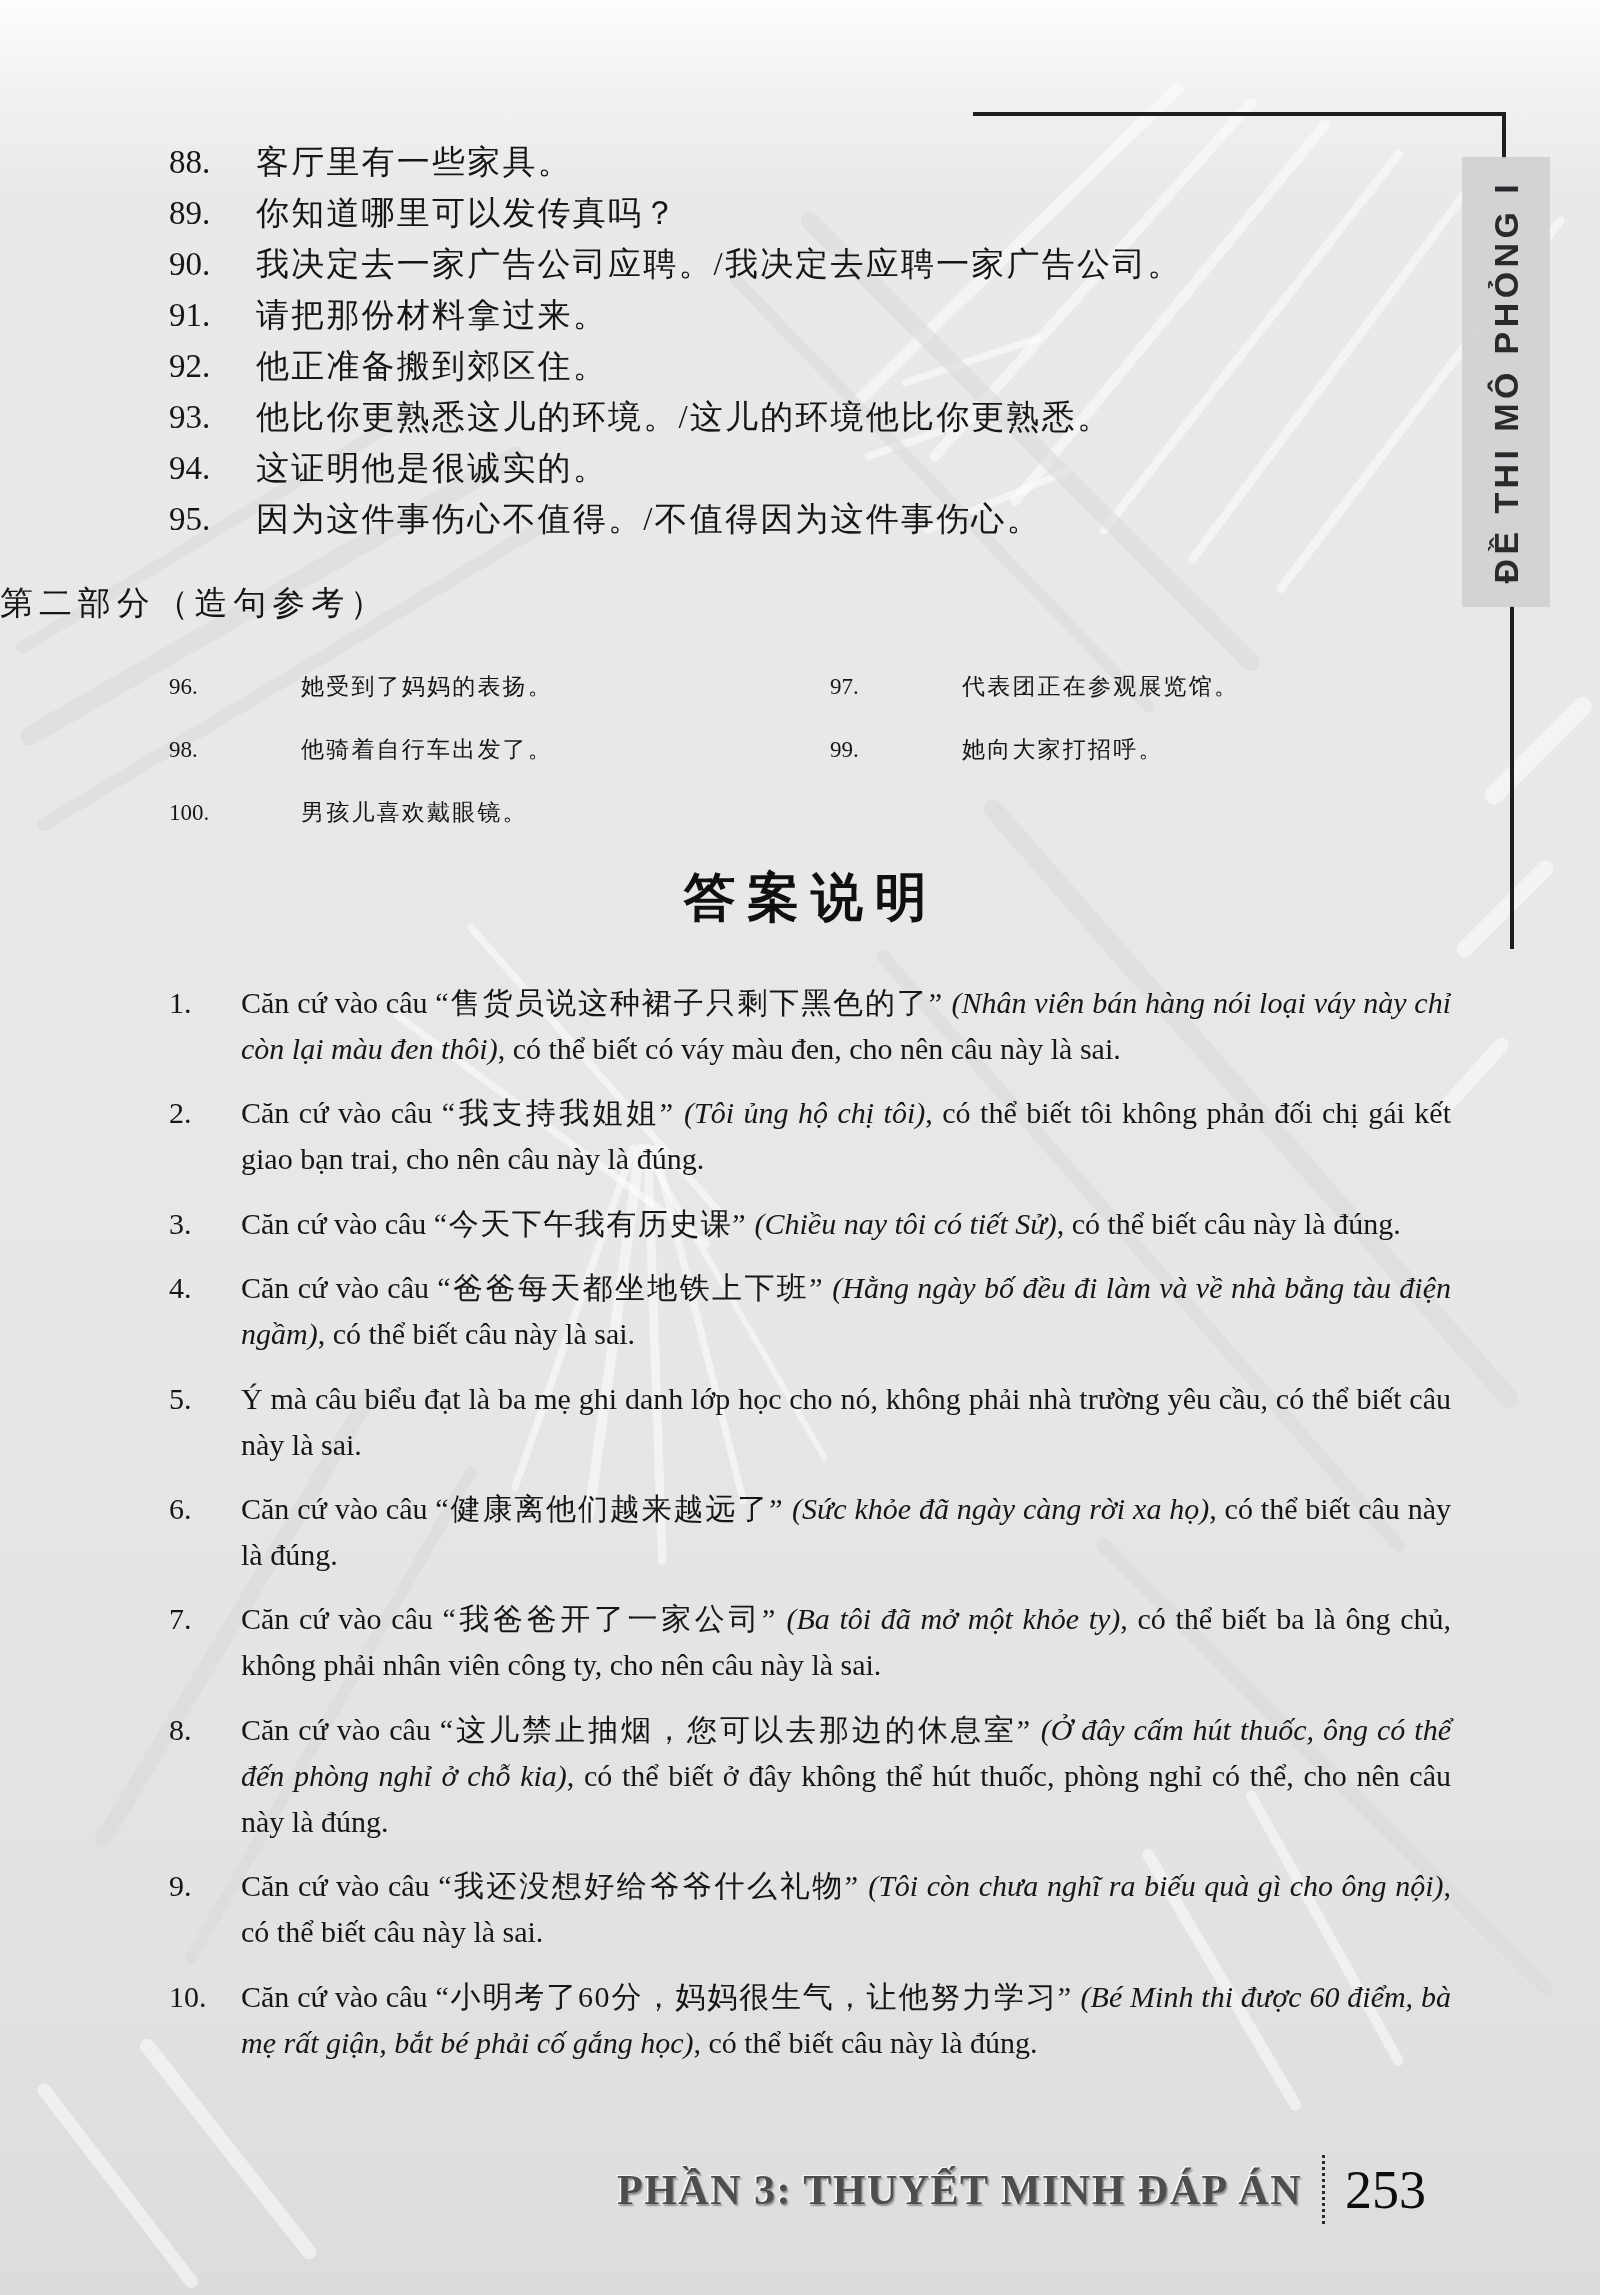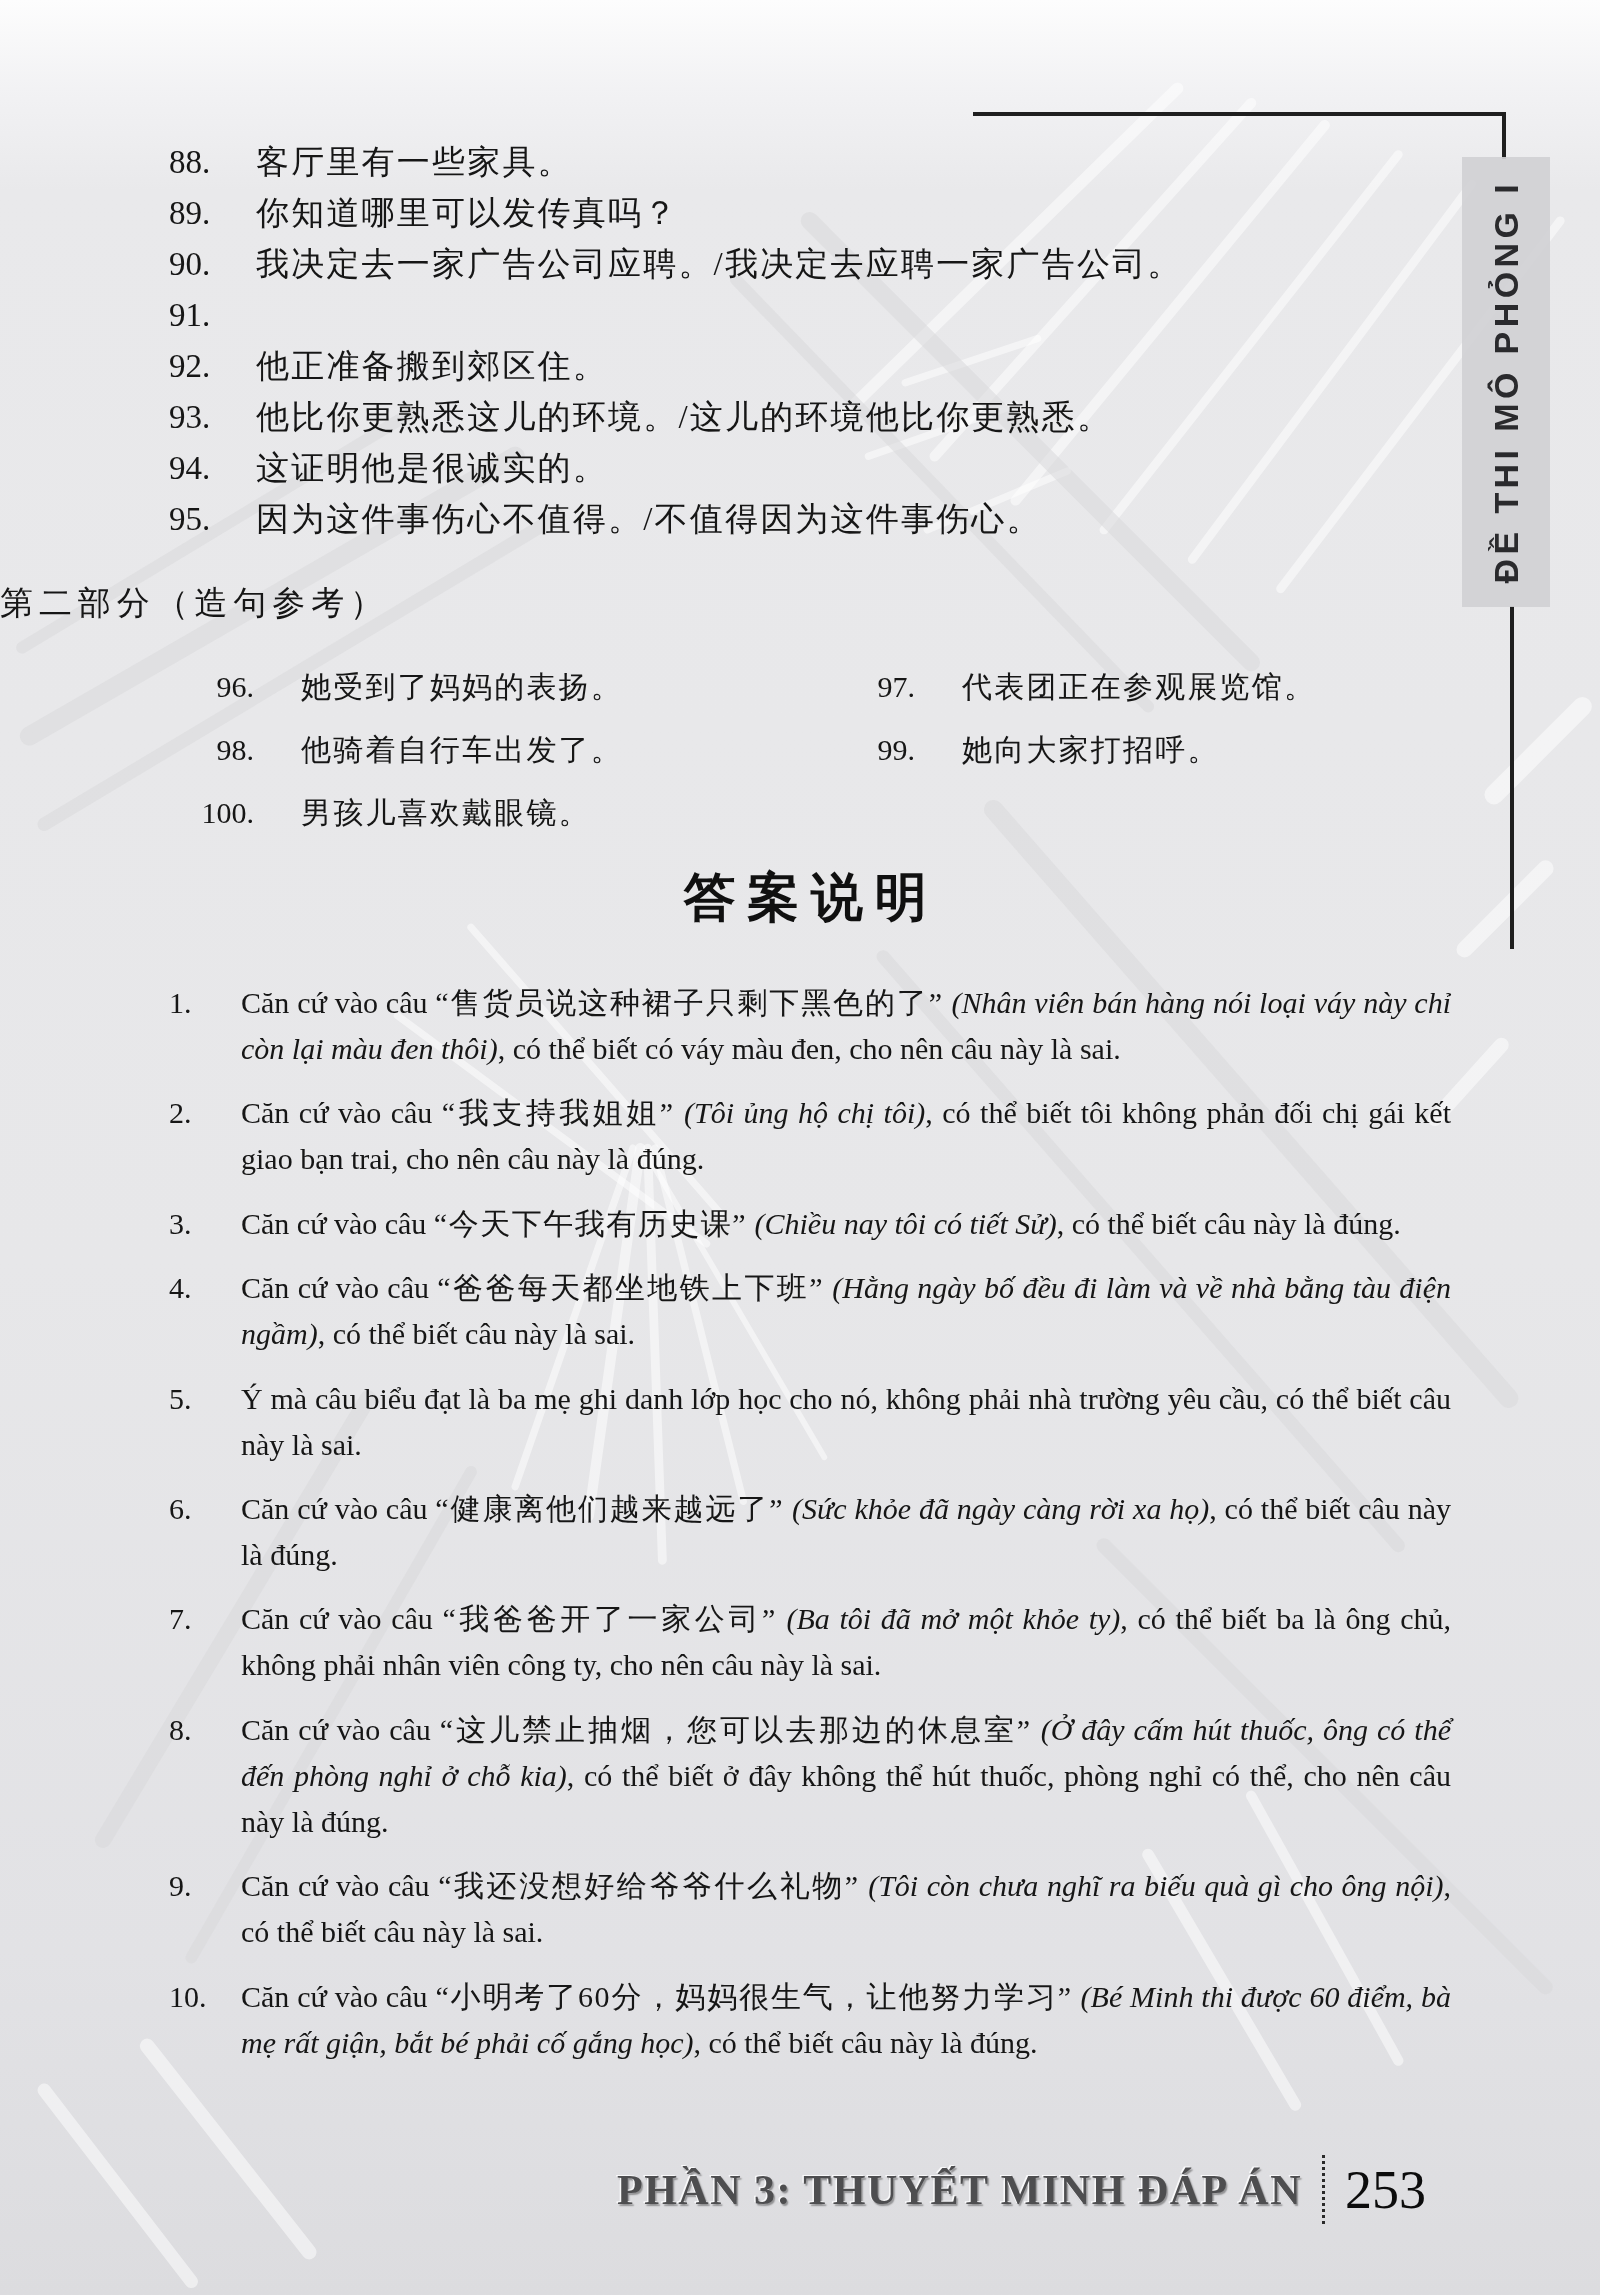--- a/index.html
+++ b/index.html
@@ -32,21 +32,21 @@
   
   .part1{position:absolute;left:169px;top:137px;width:1284px;}
   .p1-item{display:flex;line-height:51px;font-size:33px;}
   .p1-num{width:87px;flex:none;}
   .p1-text{letter-spacing:2.2px;}
 
   
   .part2-header{position:absolute;left:0;top:581px;width:1504px;text-align:left;
     font-size:33px;letter-spacing:5.9px;}
   .part2{position:absolute;left:169px;top:662px;width:1284px;}
-  .p2-row{display:flex;line-height:50px;font-size:30px;margin-bottom:13.2px;text-align:right;}
+  .p2-row{display:flex;line-height:50px;font-size:23px;margin-bottom:13.2px;}
   .p2-cell{display:flex;}
   .p2-left{width:661px;flex:none;}
   .p2-num{width:85px;flex:none;}
   .p2-text{letter-spacing:2.2px;margin-left:47px;}
 
   
   .answers-heading{position:absolute;left:0;top:863px;width:1622px;text-align:center;
     font-size:52px;font-weight:bold;letter-spacing:11.8px;color:#101010;}
   .answers{position:absolute;left:169px;top:980px;width:1282px;}
   .ans-item{display:flex;margin-bottom:18.4px;font-size:30px;line-height:46px;}
@@ -130,20 +130,21 @@
         <span class="p1-text">你知道哪里可以发传真吗？</span>
       </div>
 
       <div class="p1-item">
         <span class="p1-num">90.</span>
         <span class="p1-text">我决定去一家广告公司应聘。/我决定去应聘一家广告公司。</span>
       </div>
 
       <div class="p1-item">
         <span class="p1-num">91.</span>
+        <span class="p1-text">请把那份材料拿过来。</span>
       </div>
 
       <div class="p1-item">
         <span class="p1-num">92.</span>
         <span class="p1-text">他正准备搬到郊区住。</span>
       </div>
 
       <div class="p1-item">
         <span class="p1-num">93.</span>
         <span class="p1-text">他比你更熟悉这儿的环境。/这儿的环境他比你更熟悉。</span>

